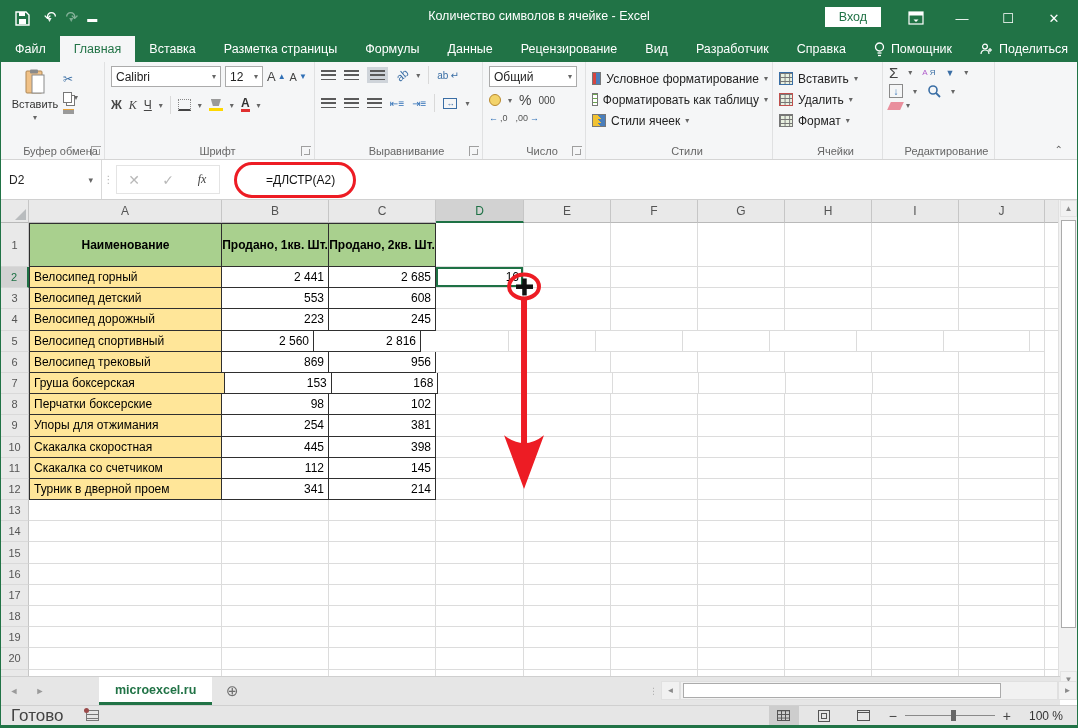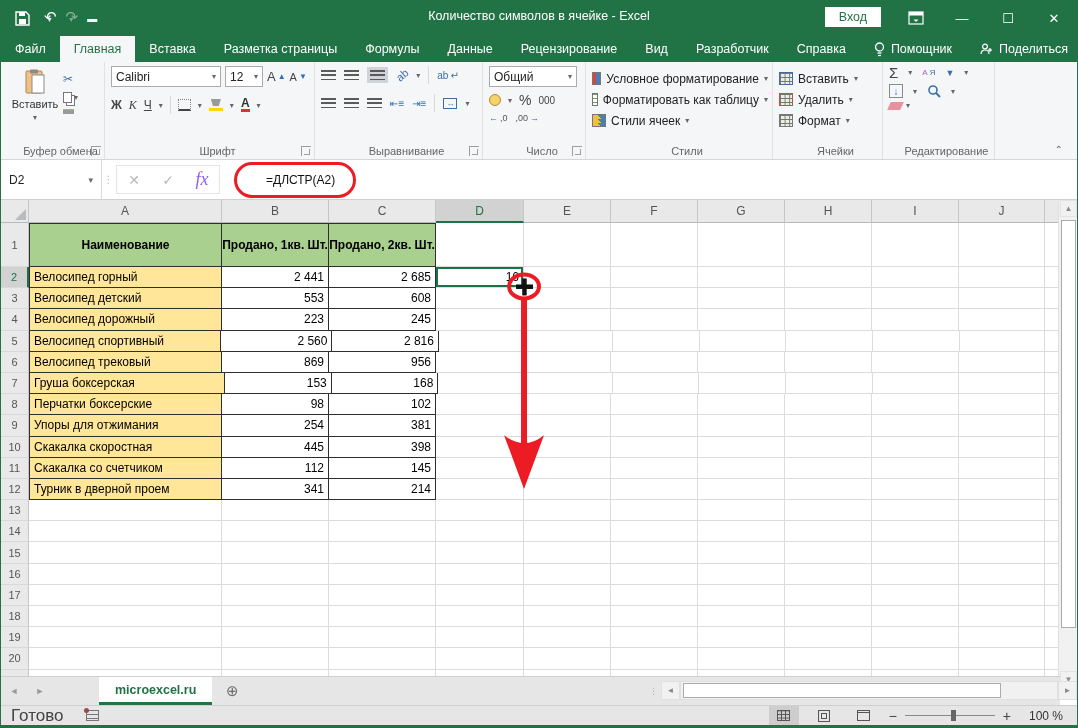--- a/index.html
+++ b/index.html
@@ -63,21 +63,21 @@
 
   
   .fbar { position:absolute; left:0; top:160px; width:100%; height:40px; background:#fff;
           border-bottom:1px solid #d0d0d0; display:flex; align-items:stretch; }
   .namebox { width:101px; border-right:1px solid #d9d9d9; display:flex; align-items:center;
              justify-content:space-between; padding:0 8px; font-size:12px; color:#222; }
   .namebox .car { font-size:9px; }
   .fdots { width:14px; display:flex; align-items:center; justify-content:center; color:#b5b5b5; font-size:10px; letter-spacing:1px; }
   .fbtns { display:flex; align-items:center; gap:0; border:1px solid #e4e4e4; margin:5px 0; }
   .fbtns span { width:34px; text-align:center; font-size:14px; color:#b8b8b8; }
-  .fbtns .fx { font-style:italic; font-family:"Liberation Serif","DejaVu Serif",serif; color:#8b5cf6; font-size:18px; }
+  .fbtns .fx { font-style:italic; font-family:"Liberation Serif","DejaVu Serif",serif; color:#404040; font-size:12px; }
   .fformula { flex:1; display:flex; align-items:center; padding-left:46px; font-size:12px; color:#111; }
 
   
   .sheet { position:absolute; left:0; top:200px; width:1059px; height:476px; background:#fff; overflow:hidden; }
   .colhdr { display:flex; height:23px; }
   .corner { width:28px; height:23px; background:#e9e9e9; border-right:1px solid #c6c6c6; border-bottom:1px solid #b9b9b9; position:relative; }
   .corner:after { content:""; position:absolute; right:2px; bottom:2px; border-left:11px solid transparent; border-bottom:11px solid #b9bcbe; }
   .ch { height:23px; background:#e9e9e9; border-right:1px solid #c6c6c6; border-bottom:1px solid #b9b9b9;
         display:flex; align-items:center; justify-content:center; font-size:12px; color:#555; }
   .ch.sel { background:#d2d2d2; color:#1e7145; border-bottom:2px solid #1e7145; }
@@ -521,21 +521,21 @@
           <div class="cell " style="width: 87px;"></div>
           <div class="cell " style="width: 87px;"></div>
           <div class="cell " style="width: 87px;"></div>
           <div class="cell " style="width: 87px;"></div>
           <div class="cell " style="width: 86px;"></div>
           <div class="cell " style="width: 15px;"></div>
         </div>
         <div class="grow" style="height: 21.2px;">
           <div class="rnum">5</div>
           <div class="cell ylw tb tb-left" style="width: 193px;">Велосипед спортивный</div>
-          <div class="cell numv tb" style="width: 112px; text-align: center;">2 560</div>
+          <div class="cell numv tb" style="width: 92px; text-align: center;">2 560</div>
           <div class="cell numv tb" style="width: 107px;">2 816</div>
           <div class="cell " style="width: 88px;"></div>
           <div class="cell " style="width: 87px;"></div>
           <div class="cell " style="width: 87px;"></div>
           <div class="cell " style="width: 87px;"></div>
           <div class="cell " style="width: 87px;"></div>
           <div class="cell " style="width: 87px;"></div>
           <div class="cell " style="width: 86px;"></div>
           <div class="cell " style="width: 15px;"></div>
         </div>

